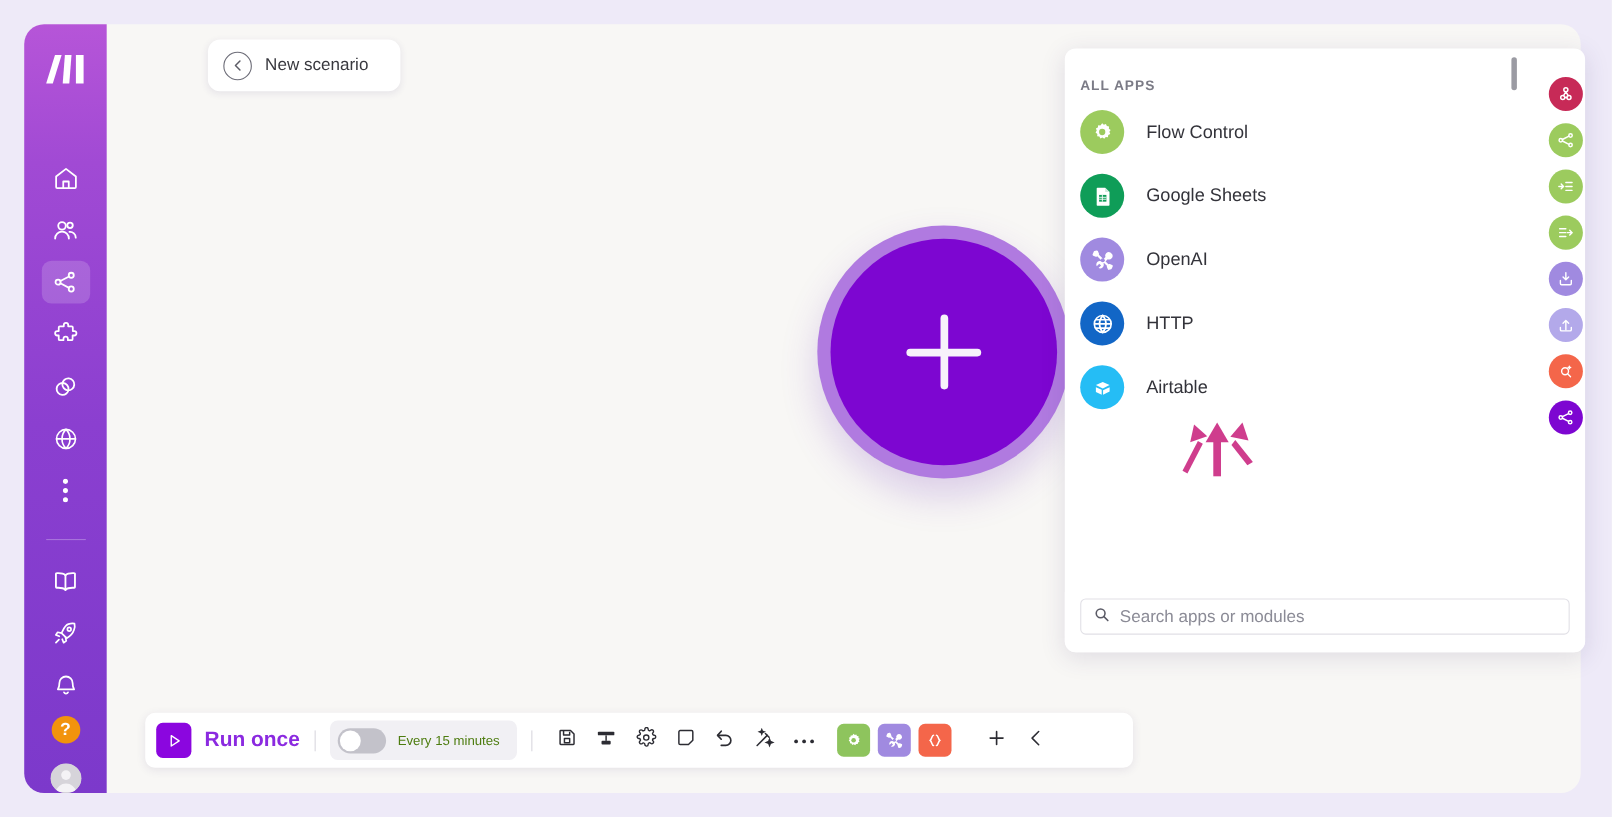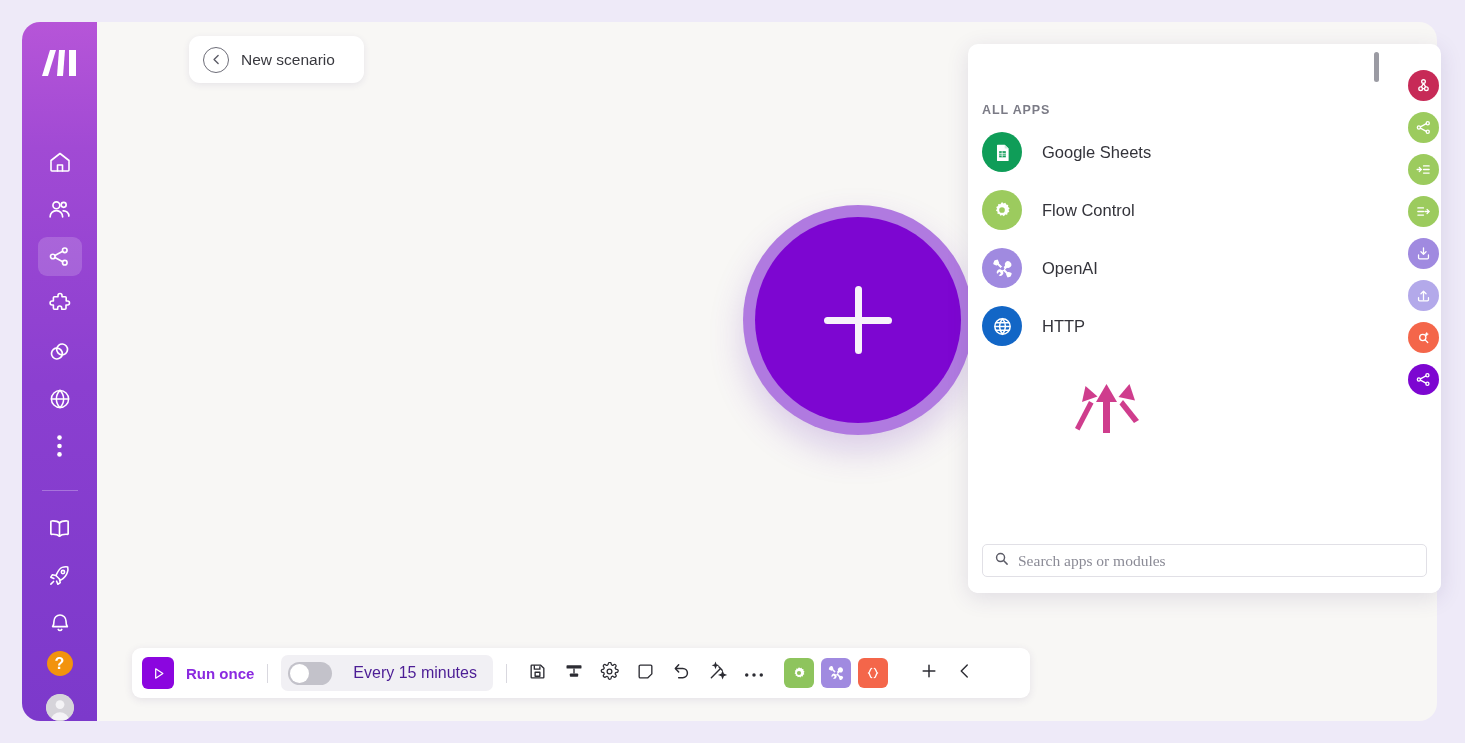--- a/index.html
+++ b/index.html
@@ -96,21 +96,21 @@
     width: 473px; height: 549px;
     background: #fff; border-radius: 10px;
     box-shadow: 0 5px 22px rgba(65,45,110,0.13);
     z-index: 5;
     display: flex; flex-direction: column;
   }
   .panel-scroll-track { position: absolute; right: 62px; top: 8px; width: 5px; height: 470px; }
   .panel-scroll-thumb { position: absolute; right: 0; top: 0; width: 5px; height: 30px; background: #9b9ba3; border-radius: 3px; }
   .panel-head {
     font-size: 12.5px; font-weight: bold; letter-spacing: 0.9px;
-    color: #7b7b86; padding: 27px 0 6px 14px; margin-top: 32px;
+    color: #7b7b86; padding: 27px 0 6px 14px;
   }
   .apps-list { flex: 1; overflow: hidden; position: relative; padding-left: 14px; }
   .app-row {
     display: flex; align-items: center; gap: 20px;
     height: 58px; cursor: pointer;
   }
   .app-icon {
     width: 40px; height: 40px; border-radius: 50%;
     display: flex; align-items: center; justify-content: center;
     flex: 0 0 40px;
@@ -118,21 +118,21 @@
   .app-label { font-size: 16.5px; color: #33333a; }
   .search-wrap { padding: 6px 14px 16px 14px; background: #fff; border-radius: 0 0 10px 10px; }
   .search-box {
     height: 33px; border: 1px solid #e1e0e6; border-radius: 5px;
     display: flex; align-items: center; gap: 9px; padding: 0 11px;
     background: #fff;
   }
   .search-box input {
     border: none; outline: none; flex: 1;
     font-size: 15.5px; color: #701a75;
-    font-family: Liberation Serif, serif;
+    font-family: Liberation Sans, sans-serif;
     background: transparent;
   }
   .search-box input::placeholder { color: #8b8b96; }
 
   
   .icon-rail {
     position: absolute; right: 26px; top: 70px;
     display: flex; flex-direction: column; gap: 11px;
     z-index: 7;
   }
@@ -153,30 +153,30 @@
     box-shadow: 0 2px 9px rgba(60,40,110,0.10);
     display: flex; align-items: center;
     padding: 0 10px 0 10px; gap: 0;
     z-index: 6;
   }
   .run-btn { display: flex; align-items: center; gap: 12px; cursor: pointer; }
   .run-icon {
     width: 32px; height: 32px; border-radius: 6px; background: #8b06df;
     display: flex; align-items: center; justify-content: center;
   }
-  .run-label { font-size: 15px; font-weight: bold; color: #8b2ae0; }
+  .run-label { font-size: 19px; font-weight: bold; color: #8b2ae0; }
   .tb-sep { width: 1px; height: 19px; background: #d9d8df; margin: 0 13px; }
   .sched {
     display: flex; align-items: center; gap: 11px;
     background: #f1f0f4; border-radius: 7px;
     height: 36px; padding: 0 16px 0 7px; cursor: pointer;
   }
   .toggle { width: 44px; height: 23px; border-radius: 12px; background: #c3c2ca; position: relative; }
   .toggle .knob { position: absolute; left: 2px; top: 2px; width: 19px; height: 19px; border-radius: 50%; background: #fff; }
-  .sched-label { font-size: 16px; color: #4c1d95; white-space: nowrap; margin-left: 10px; }
+  .sched-label { font-size: 12px; color: #4d7c0f; white-space: nowrap; }
   .tb-icon {
     width: 36px; height: 36px; display: flex; align-items: center; justify-content: center;
     cursor: pointer; border-radius: 6px;
   }
   .tb-color {
     width: 30px; height: 30px; border-radius: 6px;
     display: flex; align-items: center; justify-content: center;
     cursor: pointer; margin-right: 7px;
   }
 </style>
@@ -390,46 +390,46 @@
     </div>
   </div>
 
   <div class="apps-panel">
     <div class="panel-scroll-track">
       <div class="panel-scroll-thumb"></div>
     </div>
     <div class="panel-head">ALL APPS</div>
 
     <div class="apps-list">
+
+      <div class="app-row">
+        <span class="app-icon" style="background:#9ccb5e">
+          <svg width="22" height="22" viewBox="0 0 24 24" fill="#fff">
+            <path d="M12 3.2 l1.6 1.6 2.1-.8 .9 2.1 2.2.4-.2 2.2 1.8 1.3-1.3 1.8.9 2.1-2 1-.3 2.2-2.2-.2-1.4 1.8-1.9-1.2-2 .9-1-2-2.2-.3.2-2.2-1.8-1.4 1.2-1.9-.9-2 2-1 .3-2.2 2.2.2Z"></path>
+            <circle cx="12" cy="12" r="3.1" fill="#9ccb5e"></circle>
+          </svg>
+        </span>
+        <span class="app-label">Flow Control</span>
+      </div>
 
       <div class="app-row">
         <span class="app-icon" style="background:#0f9d58">
           <svg width="21" height="21" viewBox="0 0 24 24">
             <path d="M6.5 3 h8 L19 7.5 V21 a.8.8 0 0 1-.8.8 H6.5 a.8.8 0 0 1-.8-.8 V3.8 A.8.8 0 0 1 6.5 3 Z" fill="#fff"></path>
             <path d="M14.5 3 L19 7.5 h-4.5 Z" fill="#cfe8dc"></path>
             <rect x="8.2" y="10.5" width="7.6" height="7" fill="#0f9d58"></rect>
             <g stroke="#fff" stroke-width="0.9">
               <path d="M8.2 13 h7.6 M8.2 15 h7.6 M11.6 10.5 v7"></path>
             </g>
           </svg>
         </span>
         <span class="app-label">Google Sheets</span>
       </div>
 
       <div class="app-row">
-        <span class="app-icon" style="background:#9ccb5e">
-          <svg width="22" height="22" viewBox="0 0 24 24" fill="#fff">
-            <path d="M12 3.2 l1.6 1.6 2.1-.8 .9 2.1 2.2.4-.2 2.2 1.8 1.3-1.3 1.8.9 2.1-2 1-.3 2.2-2.2-.2-1.4 1.8-1.9-1.2-2 .9-1-2-2.2-.3.2-2.2-1.8-1.4 1.2-1.9-.9-2 2-1 .3-2.2 2.2.2Z"></path>
-            <circle cx="12" cy="12" r="3.1" fill="#9ccb5e"></circle>
-          </svg>
-        </span>
-        <span class="app-label">Flow Control</span>
-      </div>
-
-      <div class="app-row">
         <span class="app-icon" style="background:#a08ae0">
           <svg width="23" height="23" viewBox="0 0 24 24" fill="none" stroke="#fff" stroke-width="2.1" stroke-linecap="round" stroke-linejoin="round">
             <path d="M5 5 l7 7"></path>
             <path d="M4.4 4.4 l2-.6 1 2.4 -1.6 1.6 -2.4-1 Z" fill="#fff"></path>
             <path d="M19 19 l-5.5-5.5"></path>
             <path d="M19.6 19.6 l-1.8.6 -.9-2.2 1.4-1.4 2.2.9 Z" fill="#fff"></path>
             <path d="M19.3 4.7 a3.4 3.4 0 0 0-4.7 4.3 l-4 4 a3.4 3.4 0 0 0-4.3 4.7 l2.4-2.4 1.7 1.7 -2.4 2.4 a3.4 3.4 0 0 0 4.7-4.3 l4-4 a3.4 3.4 0 0 0 4.3-4.7 Z" fill="#fff" stroke="none"></path>
             <circle cx="12" cy="12" r="1.9" fill="#a08ae0" stroke="none"></circle>
           </svg>
         </span>
@@ -442,20 +442,30 @@
         <span class="app-icon" style="background:#1266c6">
           <svg width="23" height="23" viewBox="0 0 24 24" fill="none" stroke="#fff" stroke-width="1.6">
             <circle cx="12" cy="12" r="8"></circle>
             <path d="M4 12 h16 M4.9 8 h14.2 M4.9 16 h14.2"></path>
             <path d="M12 4 a12 12 0 0 1 0 16 a12 12 0 0 1 0-16 Z"></path>
           </svg>
         </span>
         <span class="app-label">HTTP</span>
       </div>
 
+      <div class="app-row">
+        <span class="app-icon" style="background:#25bdf5">
+          <svg width="23" height="23" viewBox="0 0 24 24" fill="#fff">
+            <path d="M5.5 9.5 L12 6.5 L18.5 9.5 L12 12.6 Z"></path>
+            <path d="M5.5 11.5 L11 14 v4.6 L5.5 16 Z"></path>
+            <path d="M18.5 11.5 L12.3 14.3 v4.4 L18.5 15.5 Z"></path>
+          </svg>
+        </span>
+        <span class="app-label">Airtable</span>
+      </div>
 
 
     </div>
 
     <div class="search-wrap">
       <div class="search-box">
         <span>
           <svg width="15" height="15" viewBox="0 0 24 24" fill="none" stroke="#5b5b66" stroke-width="2.3" stroke-linecap="round">
             <circle cx="10.5" cy="10.5" r="6.4"></circle>
               <path d="M15.3 15.3 L21 21"></path>

